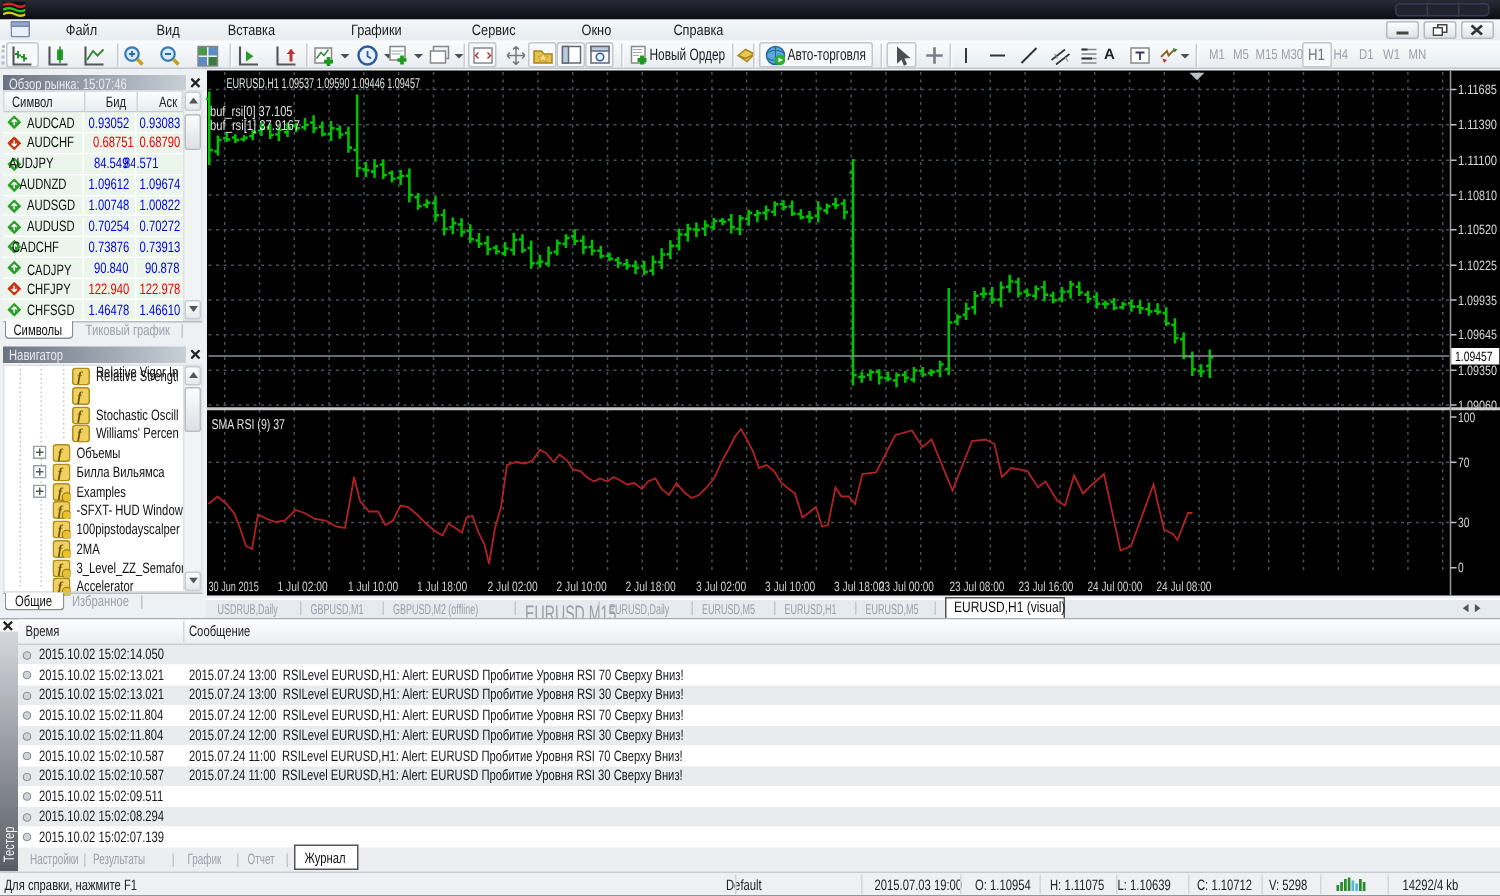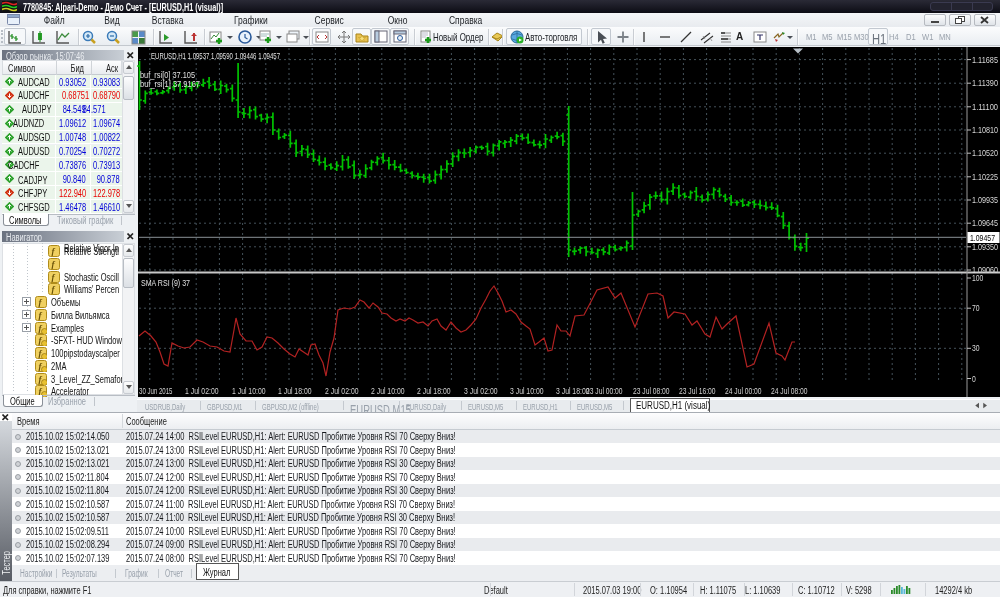--- a/index.html
+++ b/index.html
@@ -14,21 +14,20 @@
 .mi{color:#1a1d22}
 .gr{color:#9aa2ac}
 </style></head><body>
 <div class="abs" style="left:0;top:0;width:1000px;height:13px;background:linear-gradient(#2a2a36,#0c0c14)">
     <svg class="abs" style="left:2px;top:1px" width="15" height="11" viewBox="0 0 15 11">
       <rect width="15" height="11" fill="#111"></rect>
       <path d="M0 2.5 Q4 0.5 8 2.5 T15 2.5" stroke="#d22" stroke-width="1.6" fill="none"></path>
       <path d="M0 5.5 Q4 3.5 8 5.5 T15 5.5" stroke="#2c2" stroke-width="1.6" fill="none"></path>
       <path d="M0 8.5 Q4 6.5 8 8.5 T15 8.5" stroke="#cc2" stroke-width="1.6" fill="none"></path>
     </svg>
-    <div class="abs" style="left:23px;top:1px;color:#fff;font-weight:bold;font-size:10.5px"><span class="t" style="transform:scaleX(.69)">7780845: Alpari-Demo - Демо Счет - [EURUSD,H1 (visual)]</span></div>
     <div class="abs" style="left:930px;top:2px;width:63px;height:9px;background:#23232f;border:1px solid #3a3a50;border-radius:3px"></div>
     <div class="abs" style="left:951px;top:2px;width:1px;height:9px;background:#3a3a50"></div>
     <div class="abs" style="left:972px;top:2px;width:1px;height:9px;background:#3a3a50"></div>
   </div>
 <div class="abs" style="left:0;top:13px;width:1000px;height:14px;background:linear-gradient(#f4f6f8,#e8ebef)">
     <svg class="abs" style="left:7px;top:1px" width="13" height="11">
       <rect x="0.5" y="0.5" width="12" height="10" rx="1" fill="#e8f0fa" stroke="#7a88a8"></rect>
       <rect x="0.5" y="0.5" width="12" height="3" fill="#8fa8cc" stroke="#7a88a8"></rect>
     </svg>
     <div class="abs mi" style="left:54px;top:2px;width:0;display:flex;justify-content:center">
@@ -203,21 +202,21 @@
     <path d="M2 8l4-4 1 3 4-4" stroke="#862" stroke-width="1.2" fill="none"></path>
     <polygon points="10,2 13,3 11,5" fill="#2a8a2a"></polygon>
     <polygon points="3,9 6,10 4,12" fill="#b33"></polygon>
   </svg>
 <div class="abs caret" style="left:787px;top:36px"></div>
 <div class="pressed abs" style="left:868px;top:28px;width:20px;height:17px"></div>
 <div class="abs" style="left:806px;top:31px;color:#9aa2ac;font-size:9.5px"><span class="t" style="transform:scaleX(.8)">M1</span></div>
 <div class="abs" style="left:822px;top:31px;color:#9aa2ac;font-size:9.5px"><span class="t" style="transform:scaleX(.8)">M5</span></div>
 <div class="abs" style="left:837px;top:31px;color:#9aa2ac;font-size:9.5px"><span class="t" style="transform:scaleX(.8)">M15</span></div>
 <div class="abs" style="left:854px;top:31px;color:#9aa2ac;font-size:9.5px"><span class="t" style="transform:scaleX(.8)">M30</span></div>
-<div class="abs" style="left:872px;top:31px;color:#6a727c;font-size:14px"><span class="t" style="transform:scaleX(.8)">H1</span></div>
+<div class="abs" style="left:872px;top:31px;color:#6a727c;font-size:11px"><span class="t" style="transform:scaleX(.8)">H1</span></div>
 <div class="abs" style="left:889px;top:31px;color:#9aa2ac;font-size:9.5px"><span class="t" style="transform:scaleX(.8)">H4</span></div>
 <div class="abs" style="left:906px;top:31px;color:#9aa2ac;font-size:9.5px"><span class="t" style="transform:scaleX(.8)">D1</span></div>
 <div class="abs" style="left:922px;top:31px;color:#9aa2ac;font-size:9.5px"><span class="t" style="transform:scaleX(.8)">W1</span></div>
 <div class="abs" style="left:939px;top:31px;color:#9aa2ac;font-size:9.5px"><span class="t" style="transform:scaleX(.8)">MN</span></div>
 <div class="sep" style="left:78px"></div>
 <div class="sep" style="left:153px"></div>
 <div class="sep" style="left:204px"></div>
 <div class="sep" style="left:309px"></div>
 <div class="sep" style="left:414px"></div>
 <div class="sep" style="left:488px"></div>
@@ -258,21 +257,21 @@
     <span class="abs" style="right:33px;top:1.5px;color:#e80000"><span class="tr">0.68751</span></span>
     <span class="abs" style="right:2px;top:1.5px;color:#e80000"><span class="tr">0.68790</span></span>
     <span class="abs" style="left:53px;top:0;width:1px;height:13px;background:#fff"></span>
     <span class="abs" style="left:88px;top:0;width:1px;height:13px;background:#fff"></span>
   </div>
 <div class="abs" style="left:2px;top:102.80000000000001px;width:120px;height:13.9px;background:#ebf5eb;border-bottom:1px solid #fff">
     <svg class="abs" style="left:3px;top:2px" width="9" height="9">
       <rect x="1.2" y="1.2" width="6.6" height="6.6" fill="#2aa02a" transform="rotate(45 4.5 4.5)"></rect>
       <path d="M4.5 2.5v4M4.5 2.5l-1.7 1.9M4.5 2.5l1.7 1.9" stroke="#fff" stroke-width="1"></path>
     </svg>
-    <span class="abs" style="left:20px;top:1.5px;color:#111"><span class="t">AUDJPY</span></span>
+    <span class="abs" style="left:4px;top:1.5px;color:#111"><span class="t">AUDJPY</span></span>
     <span class="abs" style="right:36px;top:1.5px;color:#0000d8"><span class="tr">84.549</span></span>
     <span class="abs" style="right:16px;top:1.5px;color:#0000d8"><span class="tr">84.571</span></span>
     <span class="abs" style="left:53px;top:0;width:1px;height:13px;background:#fff"></span>
     <span class="abs" style="left:88px;top:0;width:1px;height:13px;background:#fff"></span>
   </div>
 <div class="abs" style="left:2px;top:116.70000000000002px;width:120px;height:13.9px;background:#ebf5eb;border-bottom:1px solid #fff">
     <svg class="abs" style="left:3px;top:2px" width="9" height="9">
       <rect x="1.2" y="1.2" width="6.6" height="6.6" fill="#2aa02a" transform="rotate(45 4.5 4.5)"></rect>
       <path d="M4.5 2.5v4M4.5 2.5l-1.7 1.9M4.5 2.5l1.7 1.9" stroke="#fff" stroke-width="1"></path>
     </svg>
@@ -729,21 +728,20 @@
 <div class="abs" style="left:12px;top:413px;width:988px;height:16.5px;background:linear-gradient(#fdfdfe,#eceef1);border-bottom:1px solid #c6cbd1">
     <span class="abs" style="left:5px;top:3px;color:#222"><span class="t">Время</span></span>
     <span class="abs" style="left:114px;top:3px;color:#222"><span class="t">Сообщение</span></span>
     <span class="abs" style="left:110px;top:1px;width:1px;height:14px;background:#d4d8dc"></span>
   </div>
 <div class="abs" style="left:12px;top:429.5px;width:988px;height:13.5px;background:#e9ebee">
     <svg class="abs" style="left:3px;top:4px" width="6" height="6">
       <circle cx="3" cy="3" r="2.5" fill="#d0d3d7" stroke="#8a8f96" stroke-width="0.8"></circle>
     </svg>
     <span class="abs" style="left:14px;top:1.5px;color:#16181c"><span class="t">2015.10.02 15:02:14.050</span></span>
-    <span class="abs" style="left:114px;top:1.5px;color:#16181c"><span class="t">2015.07.24 14:00&nbsp; RSILevel EURUSD,H1: Alert: EURUSD Пробитие Уровня RSI 70 Сверху Вниз!</span></span>
   </div>
 <div class="abs" style="left:12px;top:443.0px;width:988px;height:13.5px;background:#ffffff">
     <svg class="abs" style="left:3px;top:4px" width="6" height="6">
       <circle cx="3" cy="3" r="2.5" fill="#d0d3d7" stroke="#8a8f96" stroke-width="0.8"></circle>
     </svg>
     <span class="abs" style="left:14px;top:1.5px;color:#16181c"><span class="t">2015.10.02 15:02:13.021</span></span>
     <span class="abs" style="left:114px;top:1.5px;color:#16181c"><span class="t">2015.07.24 13:00&nbsp; RSILevel EURUSD,H1: Alert: EURUSD Пробитие Уровня RSI 70 Сверху Вниз!</span></span>
   </div>
 <div class="abs" style="left:12px;top:456.5px;width:988px;height:13.5px;background:#e9ebee">
     <svg class="abs" style="left:3px;top:4px" width="6" height="6">
@@ -778,35 +776,32 @@
       <circle cx="3" cy="3" r="2.5" fill="#d0d3d7" stroke="#8a8f96" stroke-width="0.8"></circle>
     </svg>
     <span class="abs" style="left:14px;top:1.5px;color:#16181c"><span class="t">2015.10.02 15:02:10.587</span></span>
     <span class="abs" style="left:114px;top:1.5px;color:#16181c"><span class="t">2015.07.24 11:00&nbsp; RSILevel EURUSD,H1: Alert: EURUSD Пробитие Уровня RSI 30 Сверху Вниз!</span></span>
   </div>
 <div class="abs" style="left:12px;top:524.0px;width:988px;height:13.5px;background:#ffffff">
     <svg class="abs" style="left:3px;top:4px" width="6" height="6">
       <circle cx="3" cy="3" r="2.5" fill="#d0d3d7" stroke="#8a8f96" stroke-width="0.8"></circle>
     </svg>
     <span class="abs" style="left:14px;top:1.5px;color:#16181c"><span class="t">2015.10.02 15:02:09.511</span></span>
-    <span class="abs" style="left:114px;top:1.5px;color:#16181c"><span class="t">2015.07.24 10:00&nbsp; RSILevel EURUSD,H1: Alert: EURUSD Пробитие Уровня RSI 70 Сверху Вниз!</span></span>
   </div>
 <div class="abs" style="left:12px;top:537.5px;width:988px;height:13.5px;background:#e9ebee">
     <svg class="abs" style="left:3px;top:4px" width="6" height="6">
       <circle cx="3" cy="3" r="2.5" fill="#d0d3d7" stroke="#8a8f96" stroke-width="0.8"></circle>
     </svg>
     <span class="abs" style="left:14px;top:1.5px;color:#16181c"><span class="t">2015.10.02 15:02:08.294</span></span>
-    <span class="abs" style="left:114px;top:1.5px;color:#16181c"><span class="t">2015.07.24 09:00&nbsp; RSILevel EURUSD,H1: Alert: EURUSD Пробитие Уровня RSI 70 Сверху Вниз!</span></span>
   </div>
 <div class="abs" style="left:12px;top:551.0px;width:988px;height:13.5px;background:#ffffff">
     <svg class="abs" style="left:3px;top:4px" width="6" height="6">
       <circle cx="3" cy="3" r="2.5" fill="#d0d3d7" stroke="#8a8f96" stroke-width="0.8"></circle>
     </svg>
     <span class="abs" style="left:14px;top:1.5px;color:#16181c"><span class="t">2015.10.02 15:02:07.139</span></span>
-    <span class="abs" style="left:114px;top:1.5px;color:#16181c"><span class="t">2015.07.24 08:00&nbsp; RSILevel EURUSD,H1: Alert: EURUSD Пробитие Уровня RSI 70 Сверху Вниз!</span></span>
   </div>
 <div class="abs" style="left:12px;top:564.5px;width:988px;height:16.5px;background:#eceef1"></div>
 <div class="abs gr" style="left:20px;top:568px"><span class="t" style="transform:scaleX(.66)">Настройки</span></div>
 <div class="abs gr" style="left:62px;top:568px"><span class="t" style="transform:scaleX(.66)">Результаты</span></div>
 <div class="abs gr" style="left:125px;top:568px"><span class="t" style="transform:scaleX(.66)">График</span></div>
 <div class="abs gr" style="left:165px;top:568px"><span class="t" style="transform:scaleX(.66)">Отчет</span></div>
 <div class="abs" style="left:56px;top:569px;width:1px;height:9px;background:#c4c9cf"></div>
 <div class="abs" style="left:115px;top:569px;width:1px;height:9px;background:#c4c9cf"></div>
 <div class="abs" style="left:158px;top:569px;width:1px;height:9px;background:#c4c9cf"></div>
 <div class="abs" style="left:191px;top:569px;width:1px;height:9px;background:#c4c9cf"></div>

